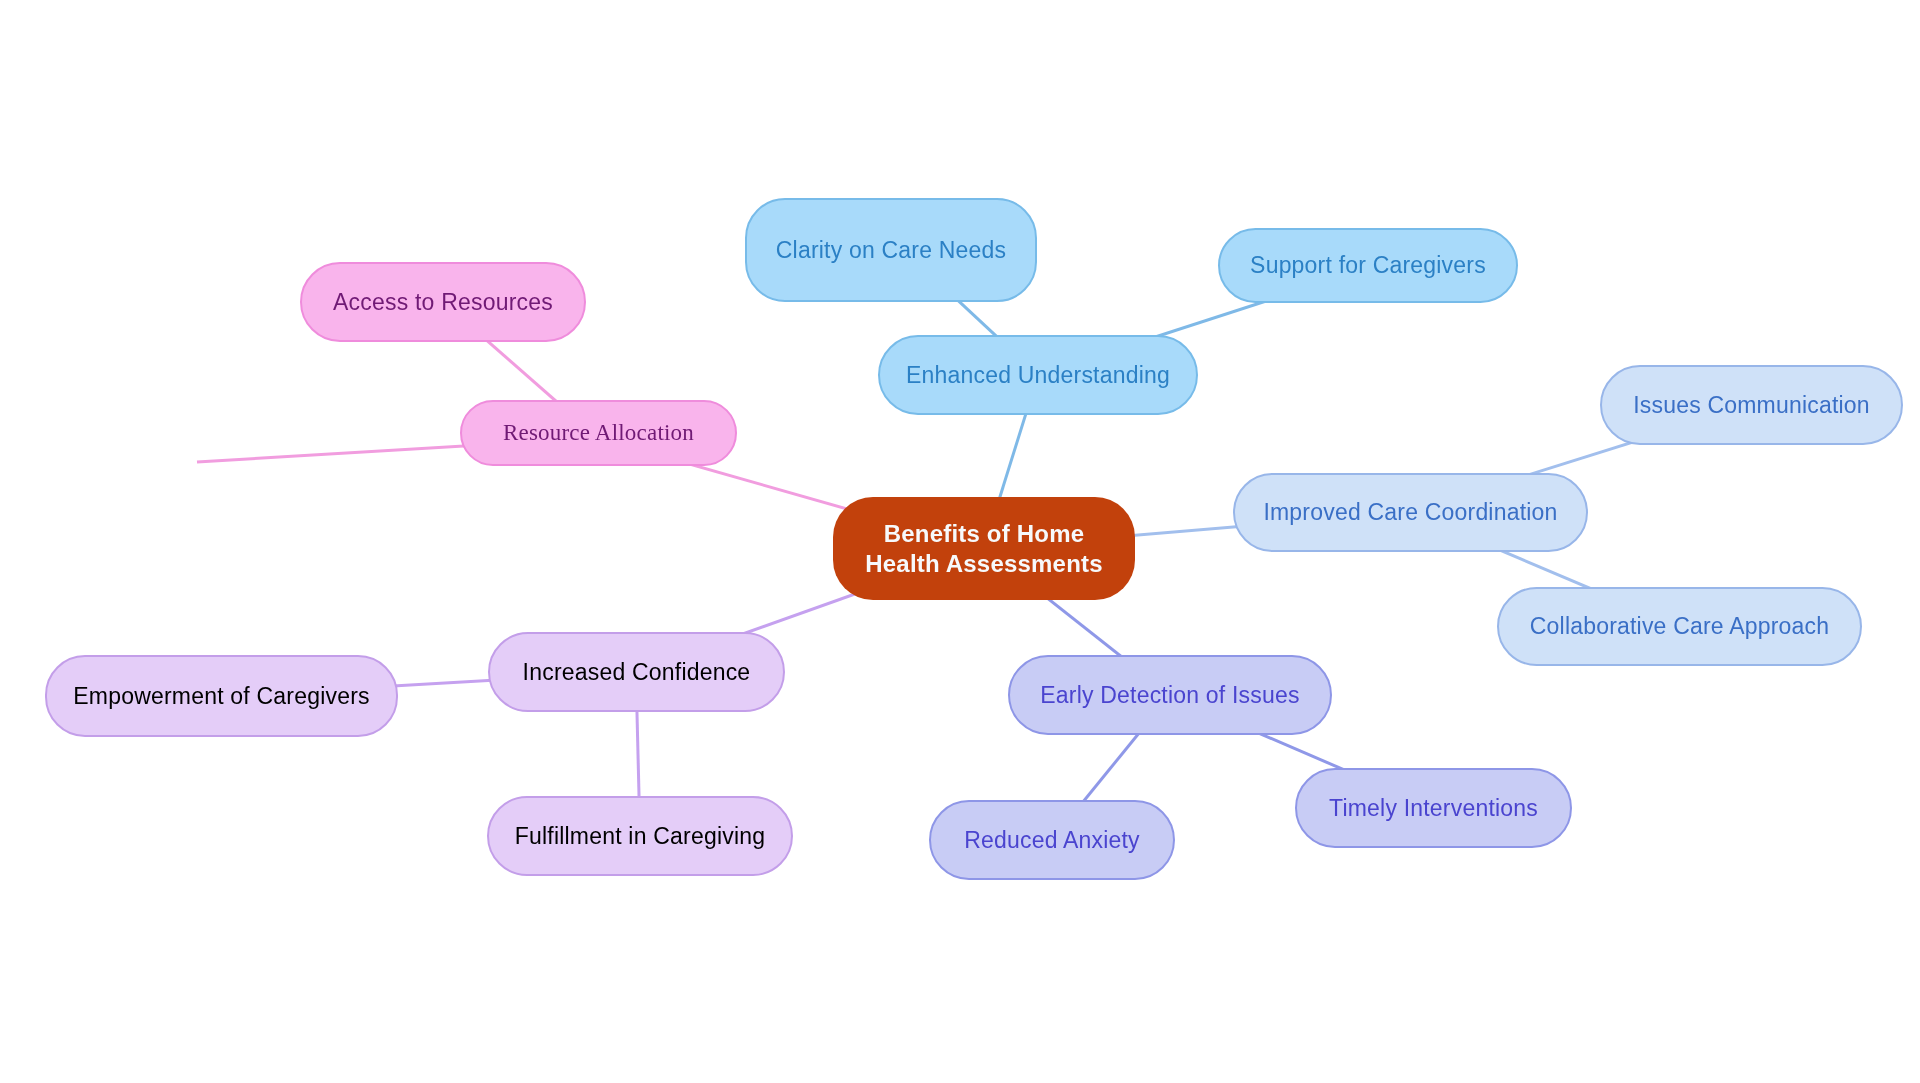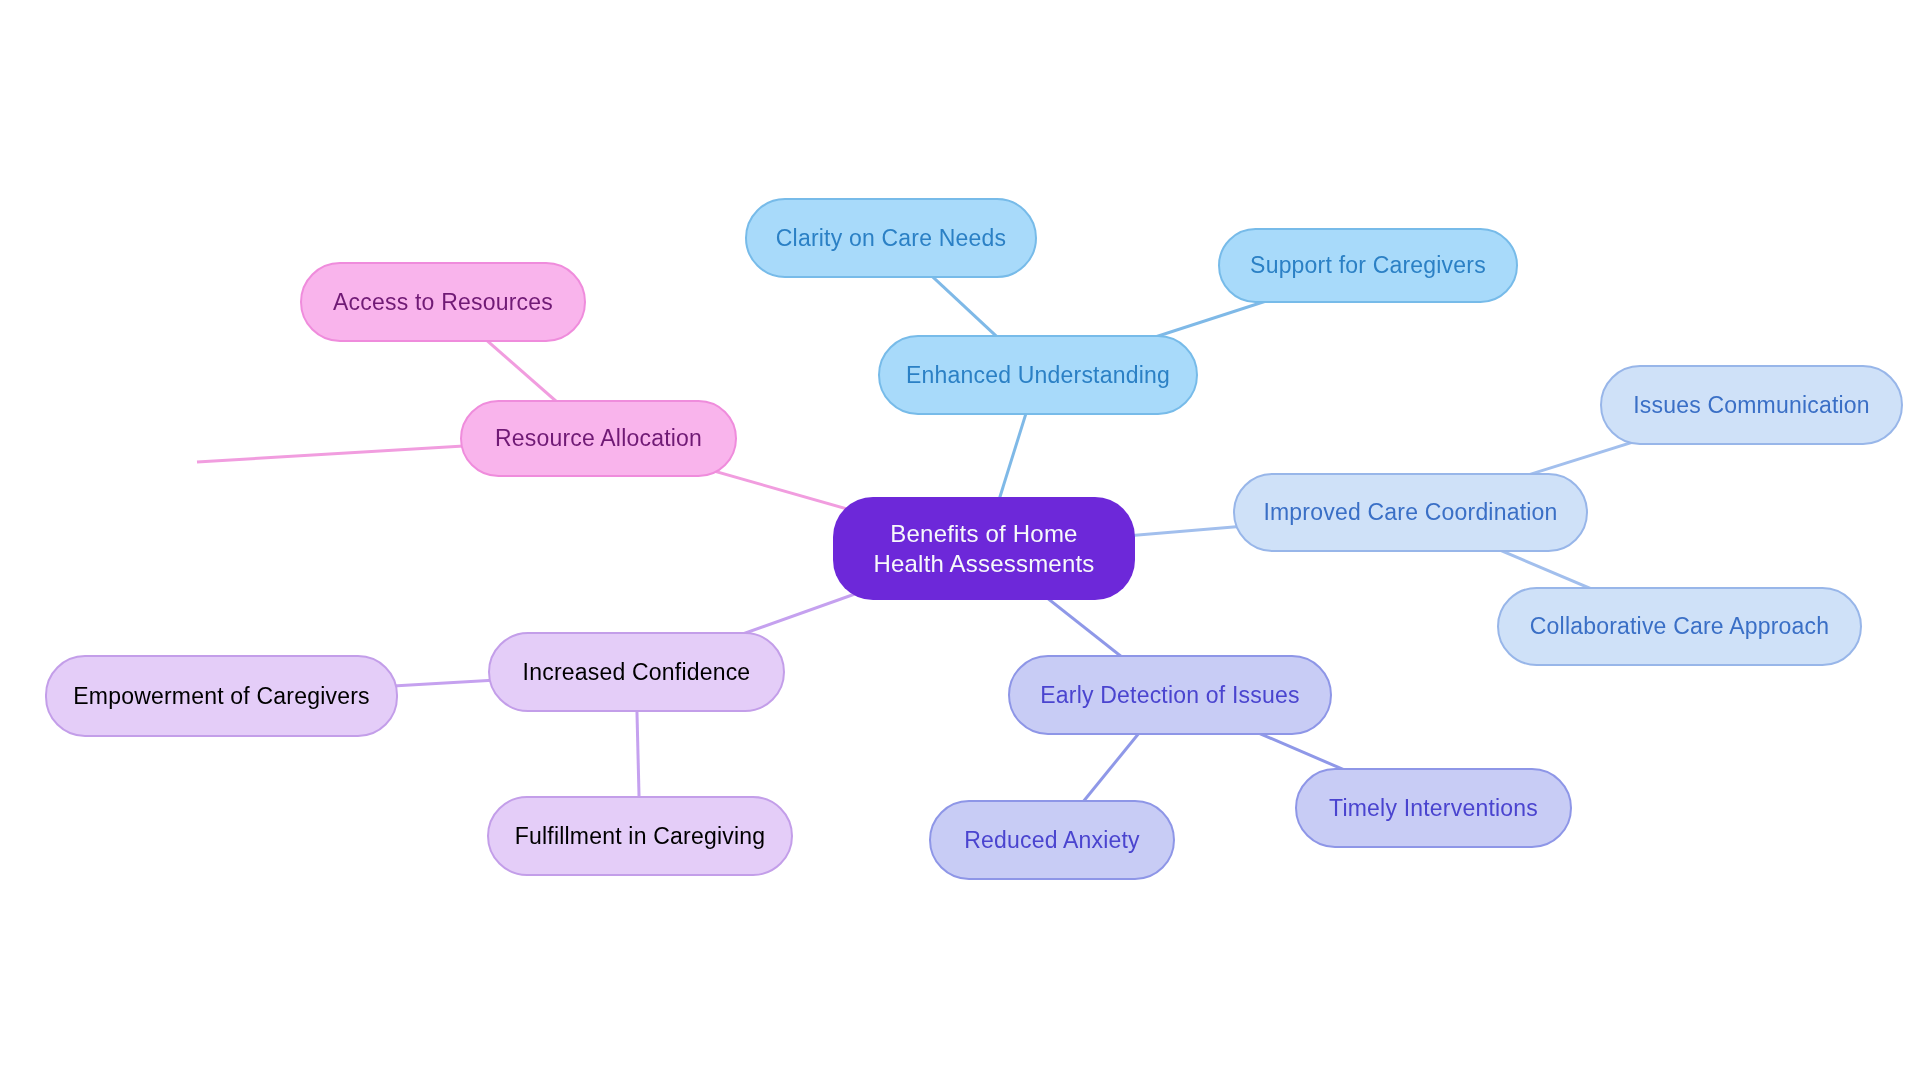--- a/index.html
+++ b/index.html
@@ -37,37 +37,37 @@
     line-height: 1.25;
     cursor: default;
     user-select: none;
   }
   
   .fam-blue   { background:#a8dafa; border-color:#77bbe9; color:#2b80c5; }
   .fam-pale   { background:#cfe1f8; border-color:#98b6e9; color:#3a6fc6; }
   .fam-peri   { background:#c8ccf5; border-color:#8e96e7; color:#4a44cf; }
   .fam-lilac  { background:#e4cdf8; border-color:#c39ee9; color:#000000; }
   .fam-pink   { background:#f9b4ec; border-color:#ef8cdc; color:#701a75;justify-content:center; }
-  .fam-center { background:#6d28d9; border:none; color:#f7f9fb; font-size:24px; }
+  .fam-center { background:#c2410c; border:none; color:#f7f9fb; font-size:24px;font-weight:bold; }
 
   
   #n-central        { left:833px;  top:497px; width:302px; height:103px; padding:0 28px; }
   #n-enhanced       { left:878px;  top:335px; width:320px; height:80px; }
-  #n-clarity        { left:745px;  top:198px; width:292px; height:80px; }
+  #n-clarity        { left:745px;  top:198px; width:292px; height:104px; }
   #n-support        { left:1218px; top:228px; width:300px; height:75px; }
   #n-improved       { left:1233px; top:473px; width:355px; height:79px; }
   #n-better-comm    { left:1600px; top:365px; width:303px; height:80px; }
   #n-collab         { left:1497px; top:587px; width:365px; height:79px; }
   #n-early          { left:1008px; top:655px; width:324px; height:80px; }
   #n-reduced        { left:929px;  top:800px; width:246px; height:80px; }
   #n-timely         { left:1295px; top:768px; width:277px; height:80px; }
   #n-increased      { left:488px;  top:632px; width:297px; height:80px; }
   #n-empowerment    { left:45px;   top:655px; width:353px; height:82px; }
   #n-fulfillment    { left:487px;  top:796px; width:306px; height:80px; }
-  #n-resource       { left:460px;  top:400px; width:277px; height:77px; }
+  #n-resource       { left:460px;  top:400px; width:277px; height:66px;font-family:Liberation Serif, serif; }
   #n-access         { left:300px;  top:262px; width:286px; height:80px; }
   #n-identifying    { left:18px;   top:422px; width:358px; height:80px; }
 </style>
 </head>
 <body>
 
 <div id="canvas">
 
   <svg id="edges" width="1920" height="1083" viewBox="0 0 1920 1083">
 

